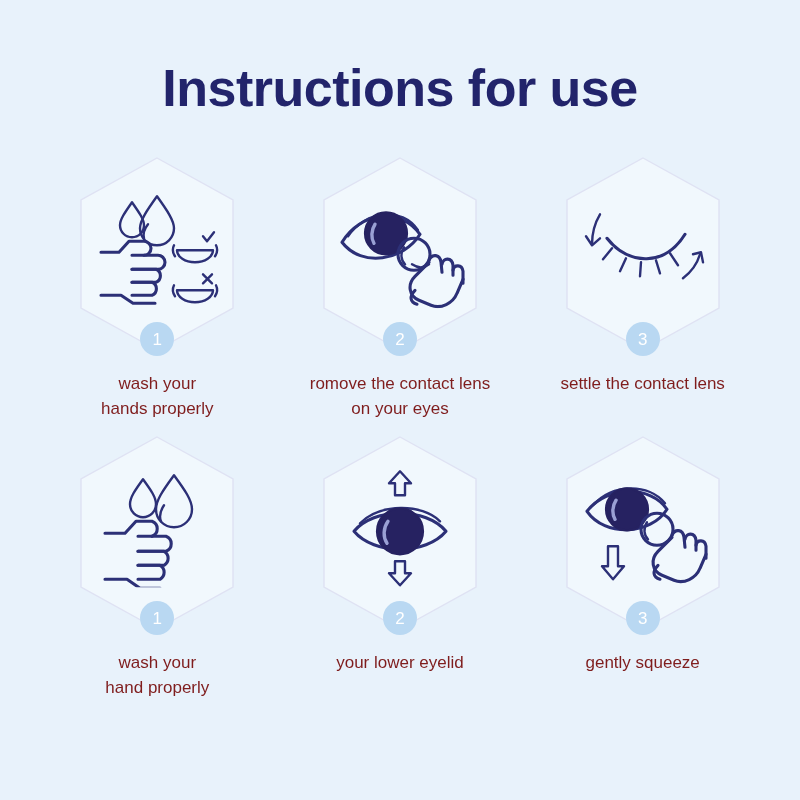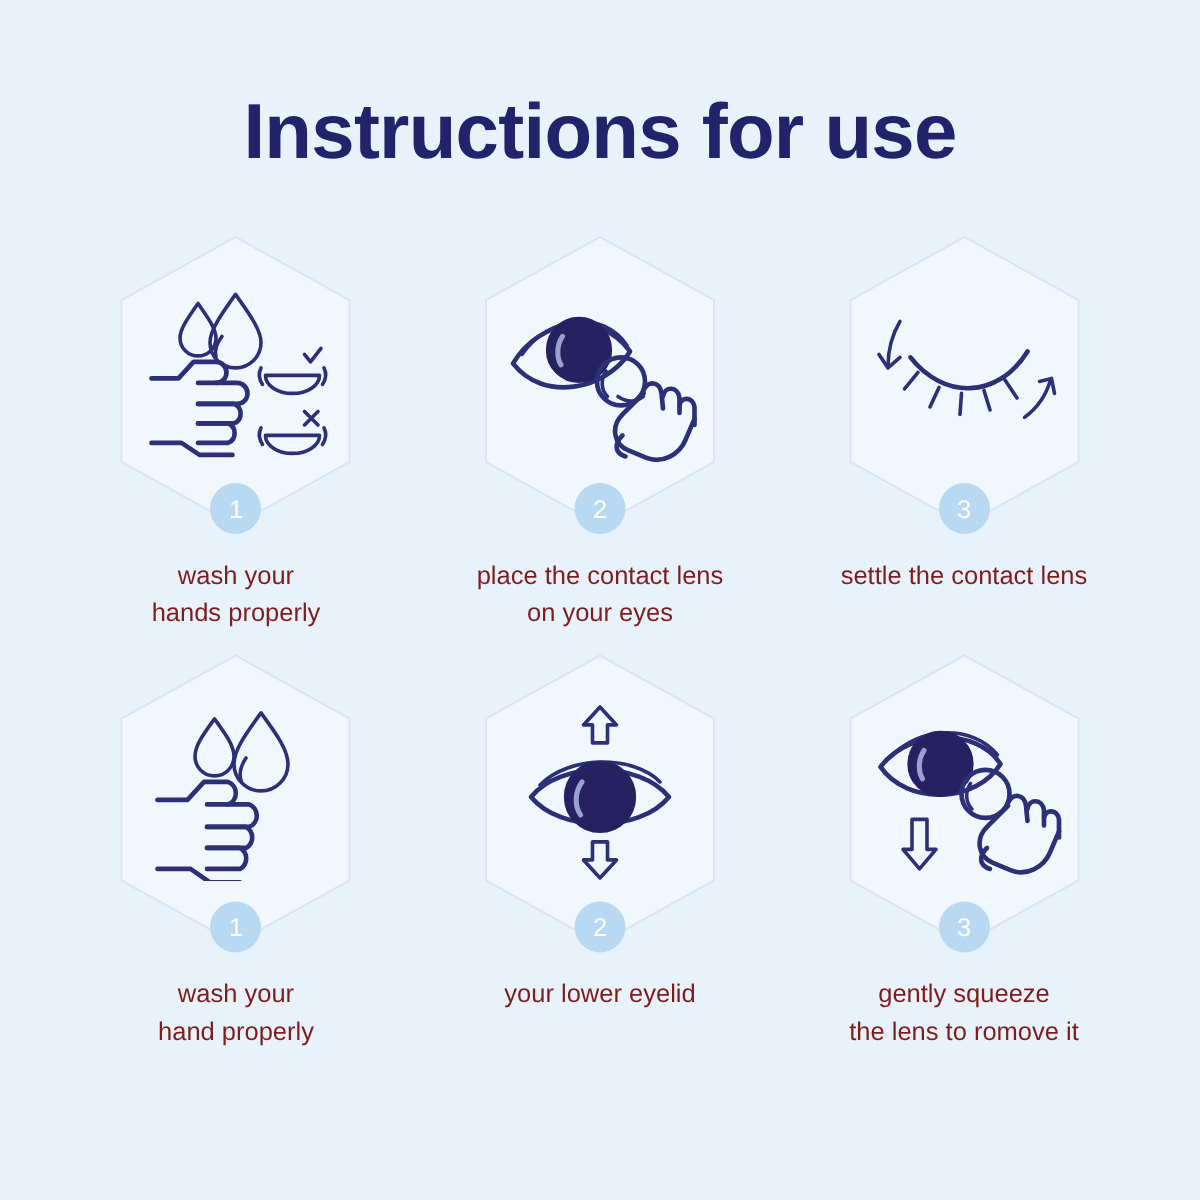--- a/index.html
+++ b/index.html
@@ -192,21 +192,21 @@
           <path class="ln-thin" d="M78 74 c6 4 12 4 17 0"></path>
           <path class="ln" d="M95 70 c3 -7 11 -6 12 2 l1 10"></path>
           <path class="ln" d="M108 74 c1 -7 10 -7 11 1 l0 10"></path>
           <path class="ln" d="M119 80 c1 -6 9 -6 10 1 l0 12"></path>
           <path class="ln" d="M95 72 l-14 14 c-8 8 -6 20 4 24 l12 5 c10 4 22 -2 26 -12 l6 -14"></path>
           <path class="ln" d="M81 100 c-6 6 -5 12 2 14"></path>
         </svg>
         <div class="badge">2</div>
       </div>
       <div class="caption">
-        <span>place the contact lens</span>
+        <span>romove the contact lens</span>
         <span>on your eyes</span>
       </div>
     </div>
 
     <div class="step">
       <div class="hex-wrap">
         <svg class="hex" viewBox="0 0 172 200">
           <path class="hex-shape" d="M86 4 L162 46 L162 154 L86 196 L10 154 L10 46 Z"></path>
         </svg>
         <svg class="icon-art" viewBox="0 0 132 118">
@@ -300,18 +300,17 @@
           <path class="ln" d="M119 76 c1 -6 9 -6 10 1 l0 12"></path>
           <path class="ln" d="M95 68 l-14 14 c-8 8 -6 20 4 24 l12 5 c10 4 22 -2 26 -12 l6 -14"></path>
           <path class="ln" d="M81 96 c-6 6 -5 12 2 14"></path>
 
           <path class="ln-thin" d="M36 110 l11 -13 h-6 v-20 h-10 v20 h-6 Z"></path>
         </svg>
         <div class="badge">3</div>
       </div>
       <div class="caption">
         <span>gently squeeze</span>
-        <span>the lens to romove it</span>
       </div>
     </div>
 
   </div>
 </div>
 
 </body></html>

